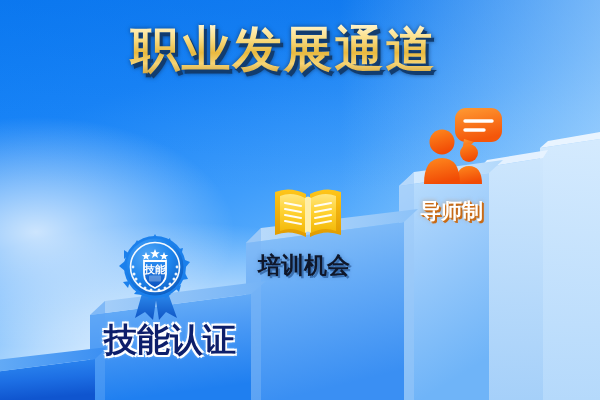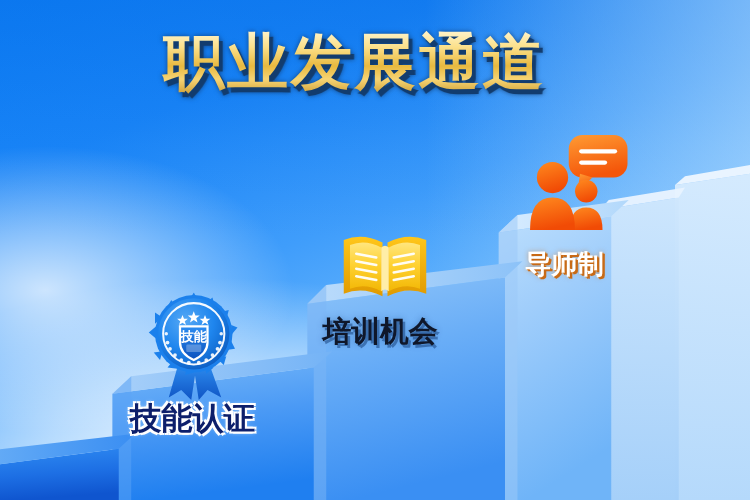--- a/index.html
+++ b/index.html
@@ -46,21 +46,21 @@
     background:linear-gradient(180deg,#fff7d8 0%,#fbe08a 28%,#e8b93f 55%,#f6d474 74%,#c8962a 100%);
     -webkit-background-clip:text;background-clip:text;
     -webkit-text-fill-color:transparent;color:transparent;
     filter:drop-shadow(3px 4px 0px #123c6e) drop-shadow(0 0 2px rgba(10,40,80,.65));
   }
 
   
   .label{position:absolute;font-weight:bold;white-space:nowrap;}
   .label.dark{
     color:#0d1f6b;
-    font-size:25px;
+    font-size:33px;
     text-shadow:
       -1.6px -1.6px 0 #ffffff, 1.6px -1.6px 0 #ffffff,
       -1.6px  1.6px 0 #ffffff, 1.6px  1.6px 0 #ffffff,
        0 0 4px rgba(255,255,255,.95);
   }
   .label.white{
     color:#0f172a;
     font-size:23px;
     text-shadow:2px 2px 0 rgba(25,70,130,.55), 0 0 5px rgba(20,60,120,.35);
   }

